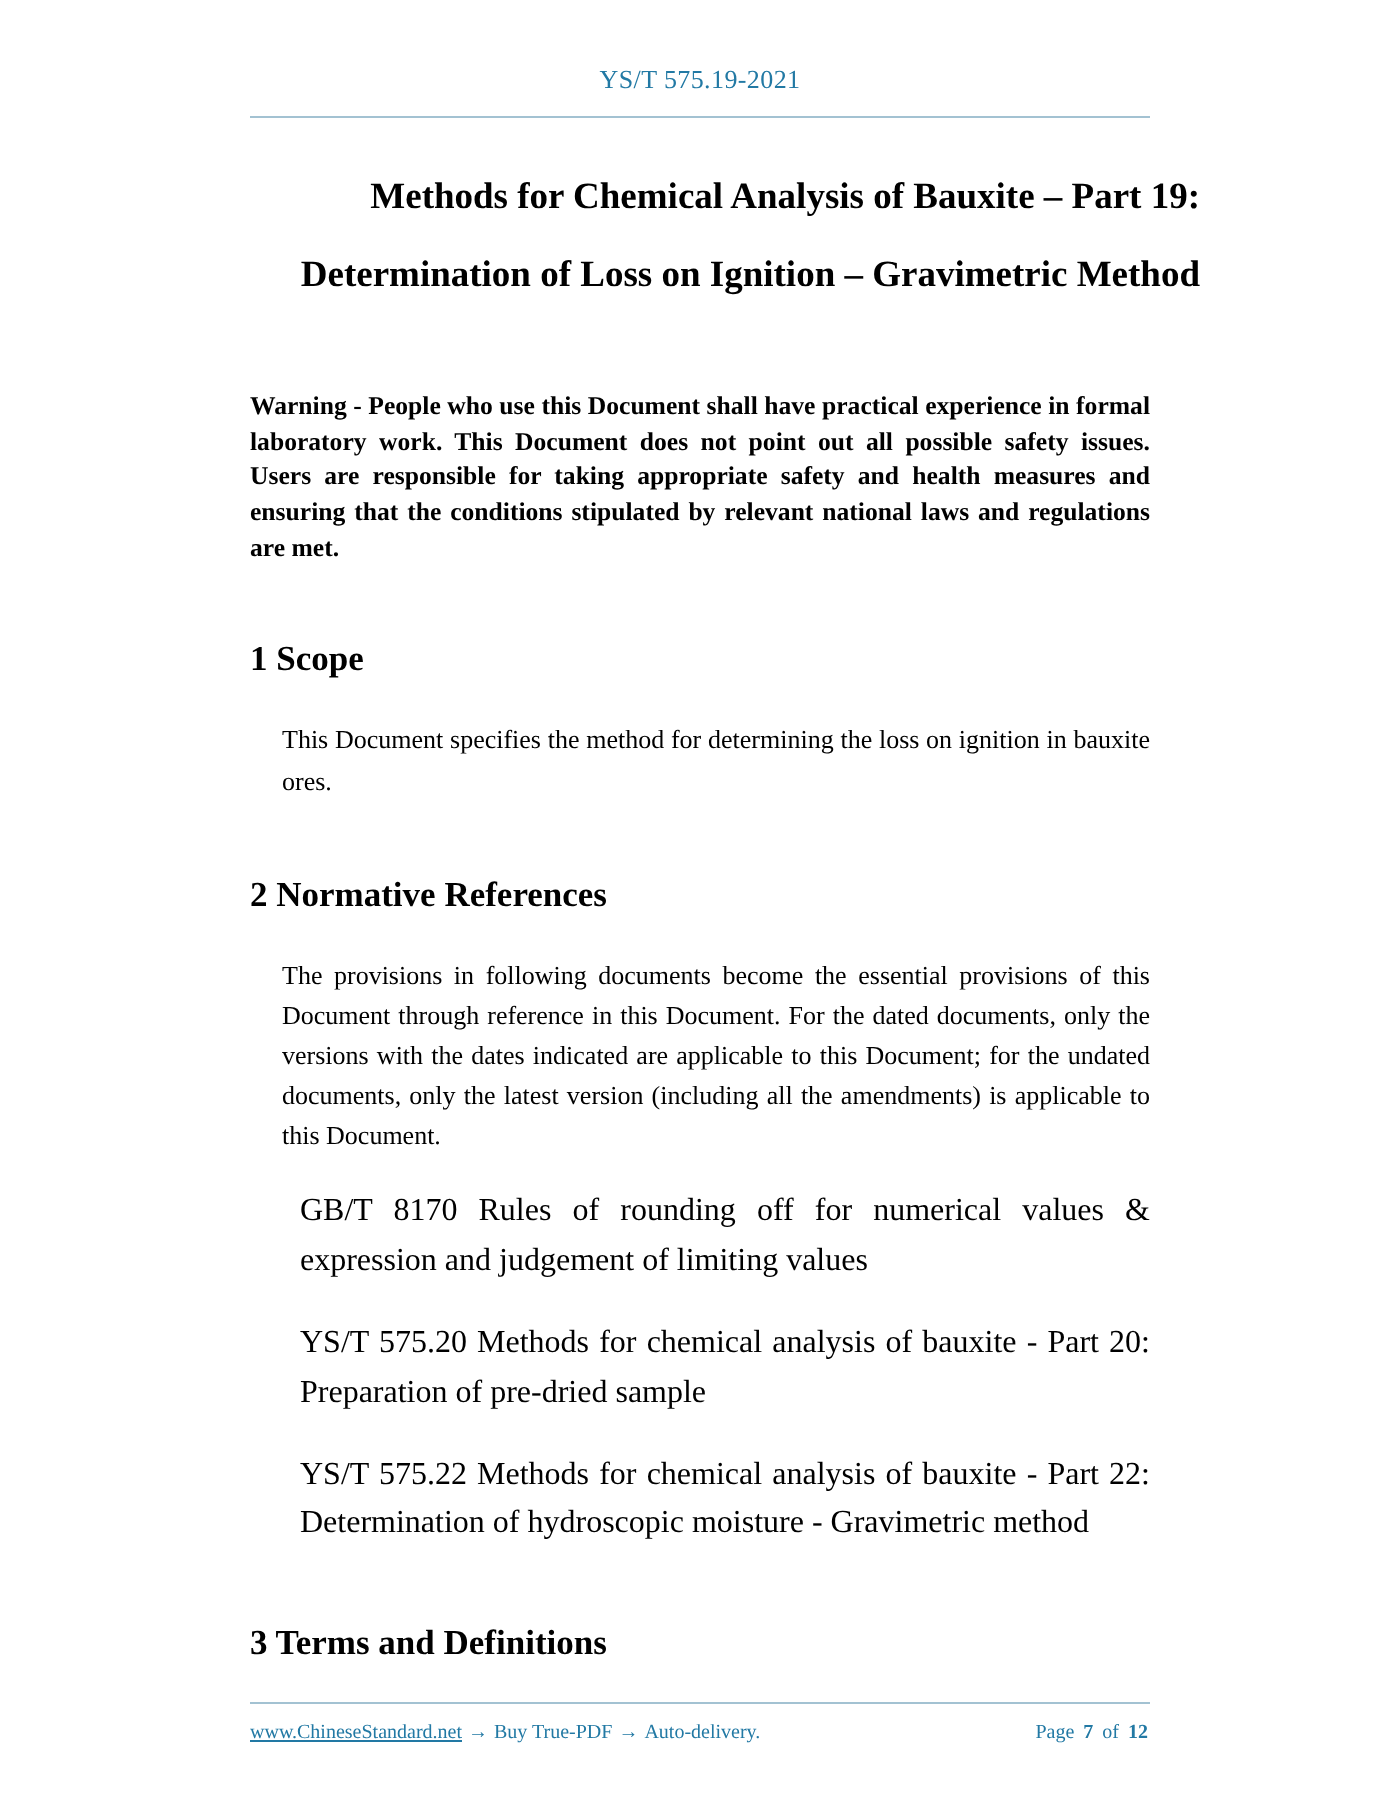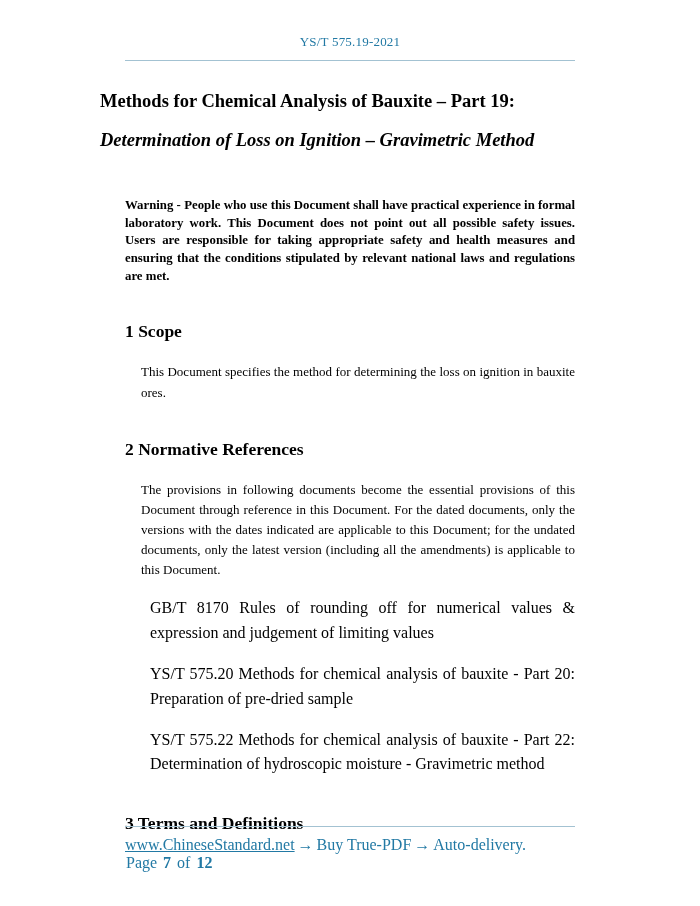--- a/index.html
+++ b/index.html
@@ -9,45 +9,45 @@
     width: 700px;
     height: 906px;
     margin: 0 auto;
     background: #ffffff;
     font-family: "Liberation Serif", "DejaVu Serif", serif;
     color: #000000;
     overflow: hidden;
   }
   
   .doc-header {
-    padding-top: 18px;
-    margin: 16px 125px;
+    padding-top: 32px;
+    margin: 0 125px;
   }
   .doc-number {
     text-align: center;
     font-size: 13px;
     color: #2279a4;
     letter-spacing: 0.2px;
     padding-bottom: 10px;
   }
   .rule {
     border: none;
     border-top: 1px solid #a3c2d2;
     height: 0;
   }
   
   .doc-title {
     margin: 28px 100px 0 100px;
-    text-align: left;
+    text-align: right;
     font-weight: bold;
     font-size: 18.5px;
     line-height: 1.3;
   }
   .doc-title .title-line { display: block; }
-  .doc-title .title-line + .title-line { margin-top: 15px; font-style: italic; }
+  .doc-title .title-line + .title-line { margin-top: 15px; }
   
   .content {
     margin: 0 125px;
     font-size: 13px;
   }
   .warning {
     margin-top: 45px;
     font-weight: bold;
     text-align: justify;
     line-height: 1.38;
@@ -77,23 +77,22 @@
     position: absolute;
     left: 125px;
     right: 125px;
     bottom: 34px;
   }
   .footer-row {
     display: flex;
     justify-content: space-between;
     align-items: baseline;
     padding-top: 9px;
-    font-size: 16px;
+    font-size: 10px;
     color: #2279a4;
-    flex-direction: column;
   }
   .footer-left a {
     color: #2279a4;
     text-decoration: underline;
     cursor: pointer;
   }
   .footer-left .sep { padding: 0 3px; }
   .footer-right .page-num { font-weight: bold; }
   .footer-right span { padding: 0 1px; text-align: center; }
 </style>

